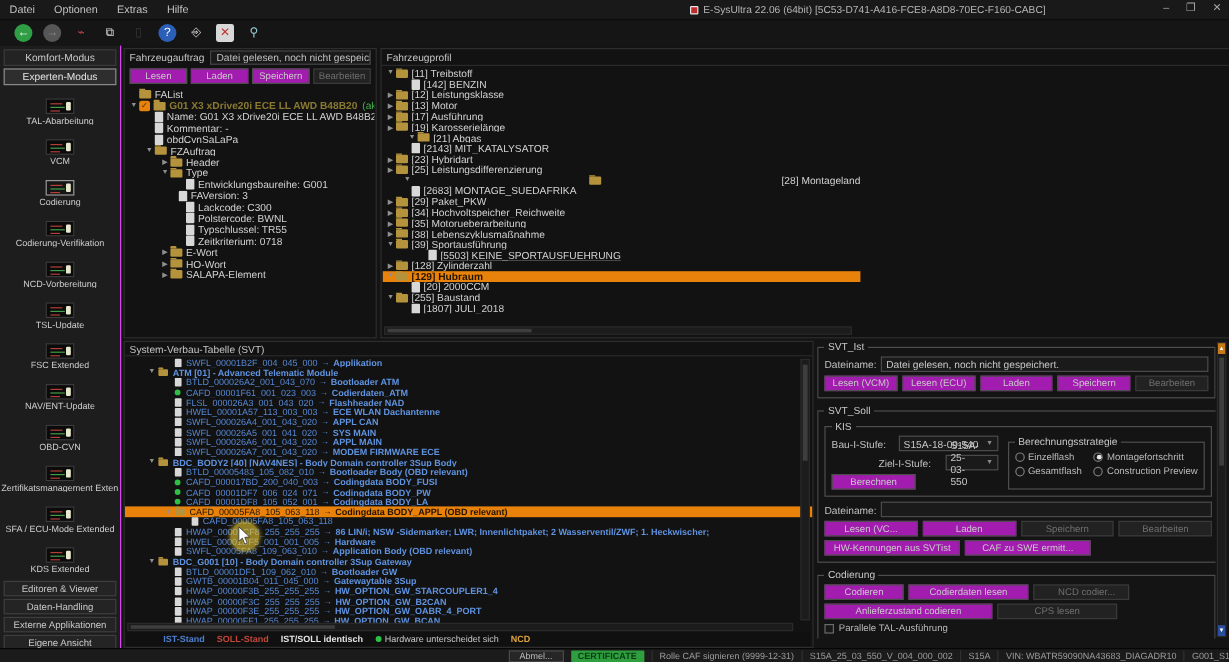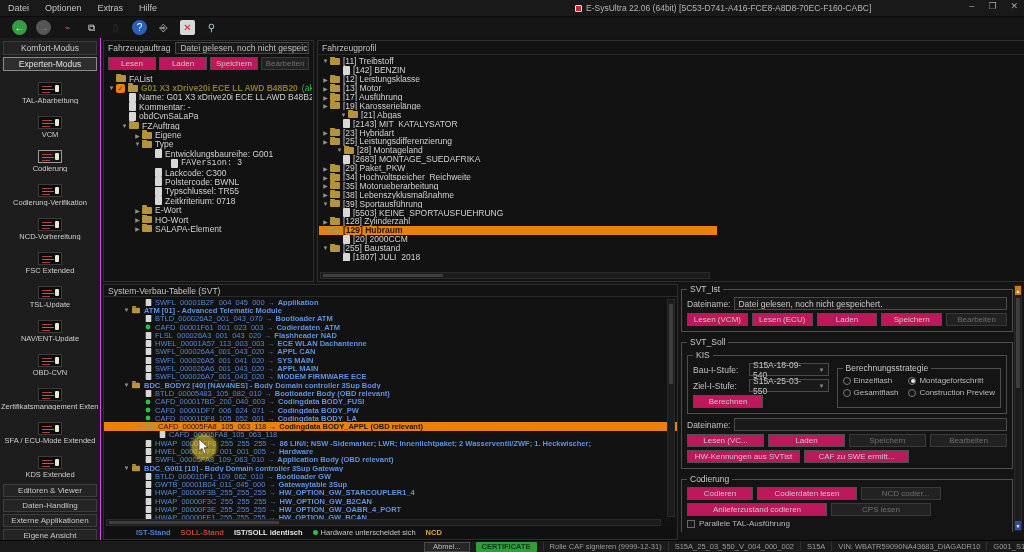--- a/index.html
+++ b/index.html
@@ -36,21 +36,21 @@
   .tool-label{font-size:7.5px;color:#cfcfcf;text-align:center;line-height:1.05;max-width:98px;white-space:nowrap;overflow:hidden;}
   .side-bottom{margin-top:auto;display:flex;flex-direction:column;gap:2px;}
   .side-btn{height:13px;border:1px solid #3e3e3e;background:#242424;color:#c8c8c8;font-size:8px;display:flex;align-items:center;justify-content:center;cursor:pointer;white-space:nowrap;overflow:hidden;}
 
   
   .panel{position:absolute;background:#121212;border:1px solid #2e2e2e;}
   .panel-header{display:flex;align-items:center;gap:5px;padding:1px 4px;height:14px;}
   .hdr-label{font-size:8.5px;color:#c5c5c5;white-space:nowrap;}
   .hdr-box{flex:1;height:12px;border:1px solid #454545;background:#1a1a1a;color:#c0c0c0;font-size:8.5px;display:flex;align-items:center;padding:0 4px;white-space:nowrap;overflow:hidden;}
   .btn-row{display:flex;gap:3px;padding:2px 4px;}
-  .btn{height:13px;border:1px solid #4e4e4e;background:#be185d;color:#c8c8c8;font-size:8px;display:flex;align-items:center;justify-content:center;padding:0 7px;cursor:pointer;white-space:nowrap;overflow:hidden;}
+  .btn{height:13px;border:1px solid #4e4e4e;background:#a21caf;color:#c8c8c8;font-size:8px;display:flex;align-items:center;justify-content:center;padding:0 7px;cursor:pointer;white-space:nowrap;overflow:hidden;}
   .btn.dim{color:#6f6f6f;border-color:#3a3a3a;background:#222;}
   .btn.grow{flex:1;}
 
   
   .tree{overflow:hidden;}
   .trow{display:flex;align-items:center;white-space:nowrap;overflow:hidden;cursor:default;}
   .exp{width:9px;font-size:6px;color:#8f8f8f;text-align:center;flex:0 0 9px;}
   .ico-folder{width:10px;height:7px;background:#b5933c;border-radius:1px;position:relative;flex:0 0 10px;margin-right:3px;}
   .ico-folder::before{content:'';position:absolute;left:0;top:-2px;width:5px;height:2px;background:#b5933c;border-radius:1px 1px 0 0;}
   .ico-doc{width:7px;height:9px;background:#d8d8d8;border-radius:1px;flex:0 0 7px;margin-right:3px;}
@@ -197,30 +197,30 @@
         </span>
         <div class="tool-label">NCD-Vorbereitung</div>
       </div>
       <div class="tool">
         <span class="tool-ico">
           <i class="l1"></i>
           <i class="l2"></i>
           <i class="l3"></i>
           <u></u>
         </span>
+        <div class="tool-label">TSL-Update</div>
+      </div>
+      <div class="tool">
+        <span class="tool-ico">
+          <i class="l1"></i>
+          <i class="l2"></i>
+          <i class="l3"></i>
+          <u></u>
+        </span>
         <div class="tool-label">FSC Extended</div>
-      </div>
-      <div class="tool">
-        <span class="tool-ico">
-          <i class="l1"></i>
-          <i class="l2"></i>
-          <i class="l3"></i>
-          <u></u>
-        </span>
-        <div class="tool-label">TSL-Update</div>
       </div>
       <div class="tool">
         <span class="tool-ico">
           <i class="l1"></i>
           <i class="l2"></i>
           <i class="l3"></i>
           <u></u>
         </span>
         <div class="tool-label">NAV/ENT-Update</div>
       </div>
@@ -310,33 +310,33 @@
         <span class="txt">obdCvnSaLaPa</span>
       </div>
       <div class="trow" style="height: 9.4px; padding-left: 15px;">
         <span class="exp">▼</span>
         <span class="ico-folder"></span>
         <span class="txt">FZAuftrag</span>
       </div>
       <div class="trow" style="height: 9.4px; padding-left: 28px;">
         <span class="exp">▶</span>
         <span class="ico-folder"></span>
-        <span class="txt">Eigene</span>
+        <span class="txt">Header</span>
       </div>
       <div class="trow" style="height: 9.4px; padding-left: 28px;">
         <span class="exp">▼</span>
         <span class="ico-folder"></span>
         <span class="txt">Type</span>
       </div>
       <div class="trow" style="height: 9.4px; padding-left: 41px;">
         <span class="exp"></span>
         <span class="ico-doc"></span>
         <span class="txt">Entwicklungsbaureihe: G001</span>
       </div>
-      <div class="trow" style="height: 9.4px; padding-left: 57px; font-family: Liberation Mono, monospace;">
+      <div class="trow" style="height: 9.4px; padding-left: 35px;">
         <span class="exp"></span>
         <span class="ico-doc"></span>
         <span class="txt">FAVersion: 3</span>
       </div>
       <div class="trow" style="height: 9.4px; padding-left: 41px;">
         <span class="exp"></span>
         <span class="ico-doc"></span>
         <span class="txt">Lackcode: C300</span>
       </div>
       <div class="trow" style="height: 9.4px; padding-left: 41px;">
@@ -420,21 +420,21 @@
       <div class="trow" style="height: 8.9px; padding-left: 2px;">
         <span class="exp">▶</span>
         <span class="ico-folder"></span>
         <span class="txt">[23] Hybridart</span>
       </div>
       <div class="trow" style="height: 8.9px; padding-left: 2px;">
         <span class="exp">▶</span>
         <span class="ico-folder"></span>
         <span class="txt">[25] Leistungsdifferenzierung</span>
       </div>
-      <div class="trow" style="height: 8.9px; padding-left: 16px;">
+      <div class="trow" style="height: 8.9px; padding-left: 16px; justify-content: space-between;">
         <span class="exp">▼</span>
         <span class="ico-folder"></span>
         <span class="txt">[28] Montageland</span>
       </div>
       <div class="trow" style="height: 8.9px; padding-left: 15px;">
         <span class="exp"></span>
         <span class="ico-doc"></span>
         <span class="txt">[2683] MONTAGE_SUEDAFRIKA</span>
       </div>
       <div class="trow" style="height: 8.9px; padding-left: 2px;">
@@ -455,21 +455,21 @@
       <div class="trow" style="height: 8.9px; padding-left: 2px;">
         <span class="exp">▶</span>
         <span class="ico-folder"></span>
         <span class="txt">[38] Lebenszyklusmaßnahme</span>
       </div>
       <div class="trow" style="height: 8.9px; padding-left: 2px;">
         <span class="exp">▼</span>
         <span class="ico-folder"></span>
         <span class="txt">[39] Sportausführung</span>
       </div>
-      <div class="trow" style="height: 8.9px; padding-left: 15px; text-decoration: underline;">
+      <div class="trow" style="height: 8.9px; padding-left: 29px; text-decoration: underline;">
         <span class="exp"></span>
         <span class="ico-doc"></span>
         <span class="txt">[5503] KEINE_SPORTAUSFUEHRUNG</span>
       </div>
       <div class="trow" style="height: 8.9px; padding-left: 2px;">
         <span class="exp">▶</span>
         <span class="ico-folder"></span>
         <span class="txt">[128] Zylinderzahl</span>
       </div>
       <div class="trow sel" style="height: 8.9px; padding-left: 2px;">
@@ -740,21 +740,21 @@
       <div style="display:flex;gap:8px;">
         <div style="flex:1;">
           <div class="frow">
             <span class="flabel" style="width:52px;">Bau-I-Stufe:</span>
             <span class="dd" style="flex:1;">
                 <span>S15A-18-09-540</span>
                 <span class="car">▼</span>
               </span>
           </div>
           <div class="frow">
-            <span class="flabel" style="width:52px;">Ziel-I-Stufe:</span>
+            <span class="flabel" style="width:52px;margin-left:39px;">Ziel-I-Stufe:</span>
             <span class="dd" style="flex:1;">
                 <span>S15A-25-03-550</span>
                 <span class="car">▼</span>
               </span>
           </div>
           <div class="frow" style="margin-bottom:0;">
             <span class="btn" style="width:70px;">Berechnen</span>
           </div>
         </div>
         <fieldset style="margin:0;flex:0 0 148px;">

